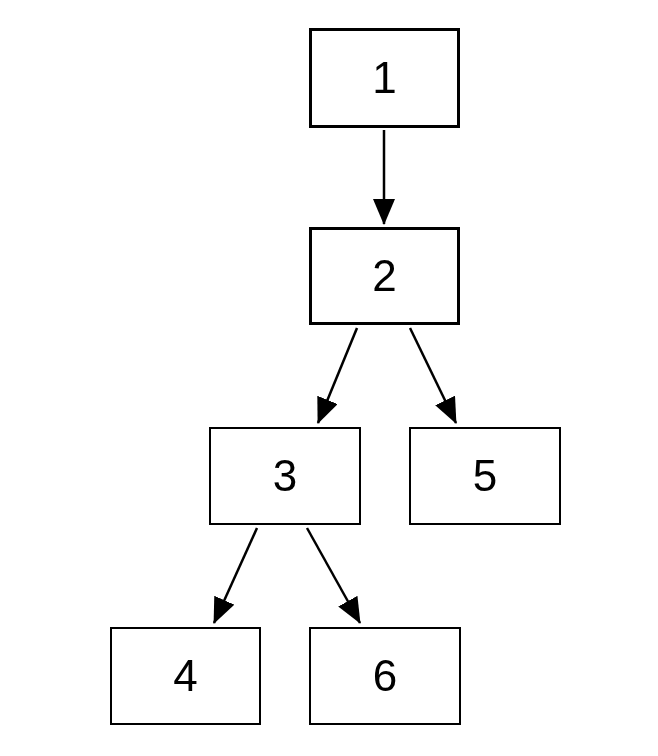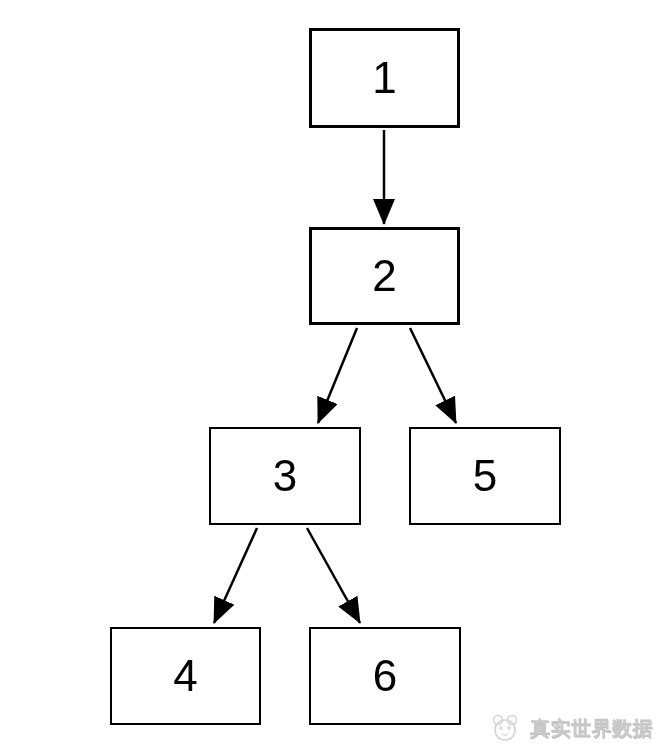--- a/index.html
+++ b/index.html
@@ -92,25 +92,14 @@
   <div class="node thin node-5">
     <span>5</span>
   </div>
   <div class="node thin node-4">
     <span>4</span>
   </div>
   <div class="node thin node-6">
     <span>6</span>
   </div>
 
-  <div class="watermark">
-    <svg class="logo-svg" width="32" height="32" viewBox="0 0 32 32" xmlns="http://www.w3.org/2000/svg">
-      <circle cx="9" cy="8" r="4.5" fill="none" stroke="#d4d4d4" stroke-width="1.6"></circle>
-      <circle cx="23" cy="8" r="4.5" fill="none" stroke="#d4d4d4" stroke-width="1.6"></circle>
-      <circle cx="16" cy="18" r="10" fill="none" stroke="#d4d4d4" stroke-width="1.6"></circle>
-      <circle cx="12" cy="16" r="2" fill="#dddddd"></circle>
-      <circle cx="20" cy="16" r="2" fill="#dddddd"></circle>
-      <path d="M13 22 q3 2.4 6 0" fill="none" stroke="#dddddd" stroke-width="1.4" stroke-linecap="round"></path>
-    </svg>
-    <span class="watermark-text">真实世界数据</span>
-  </div>
 
 </div>
 
 </body></html>

